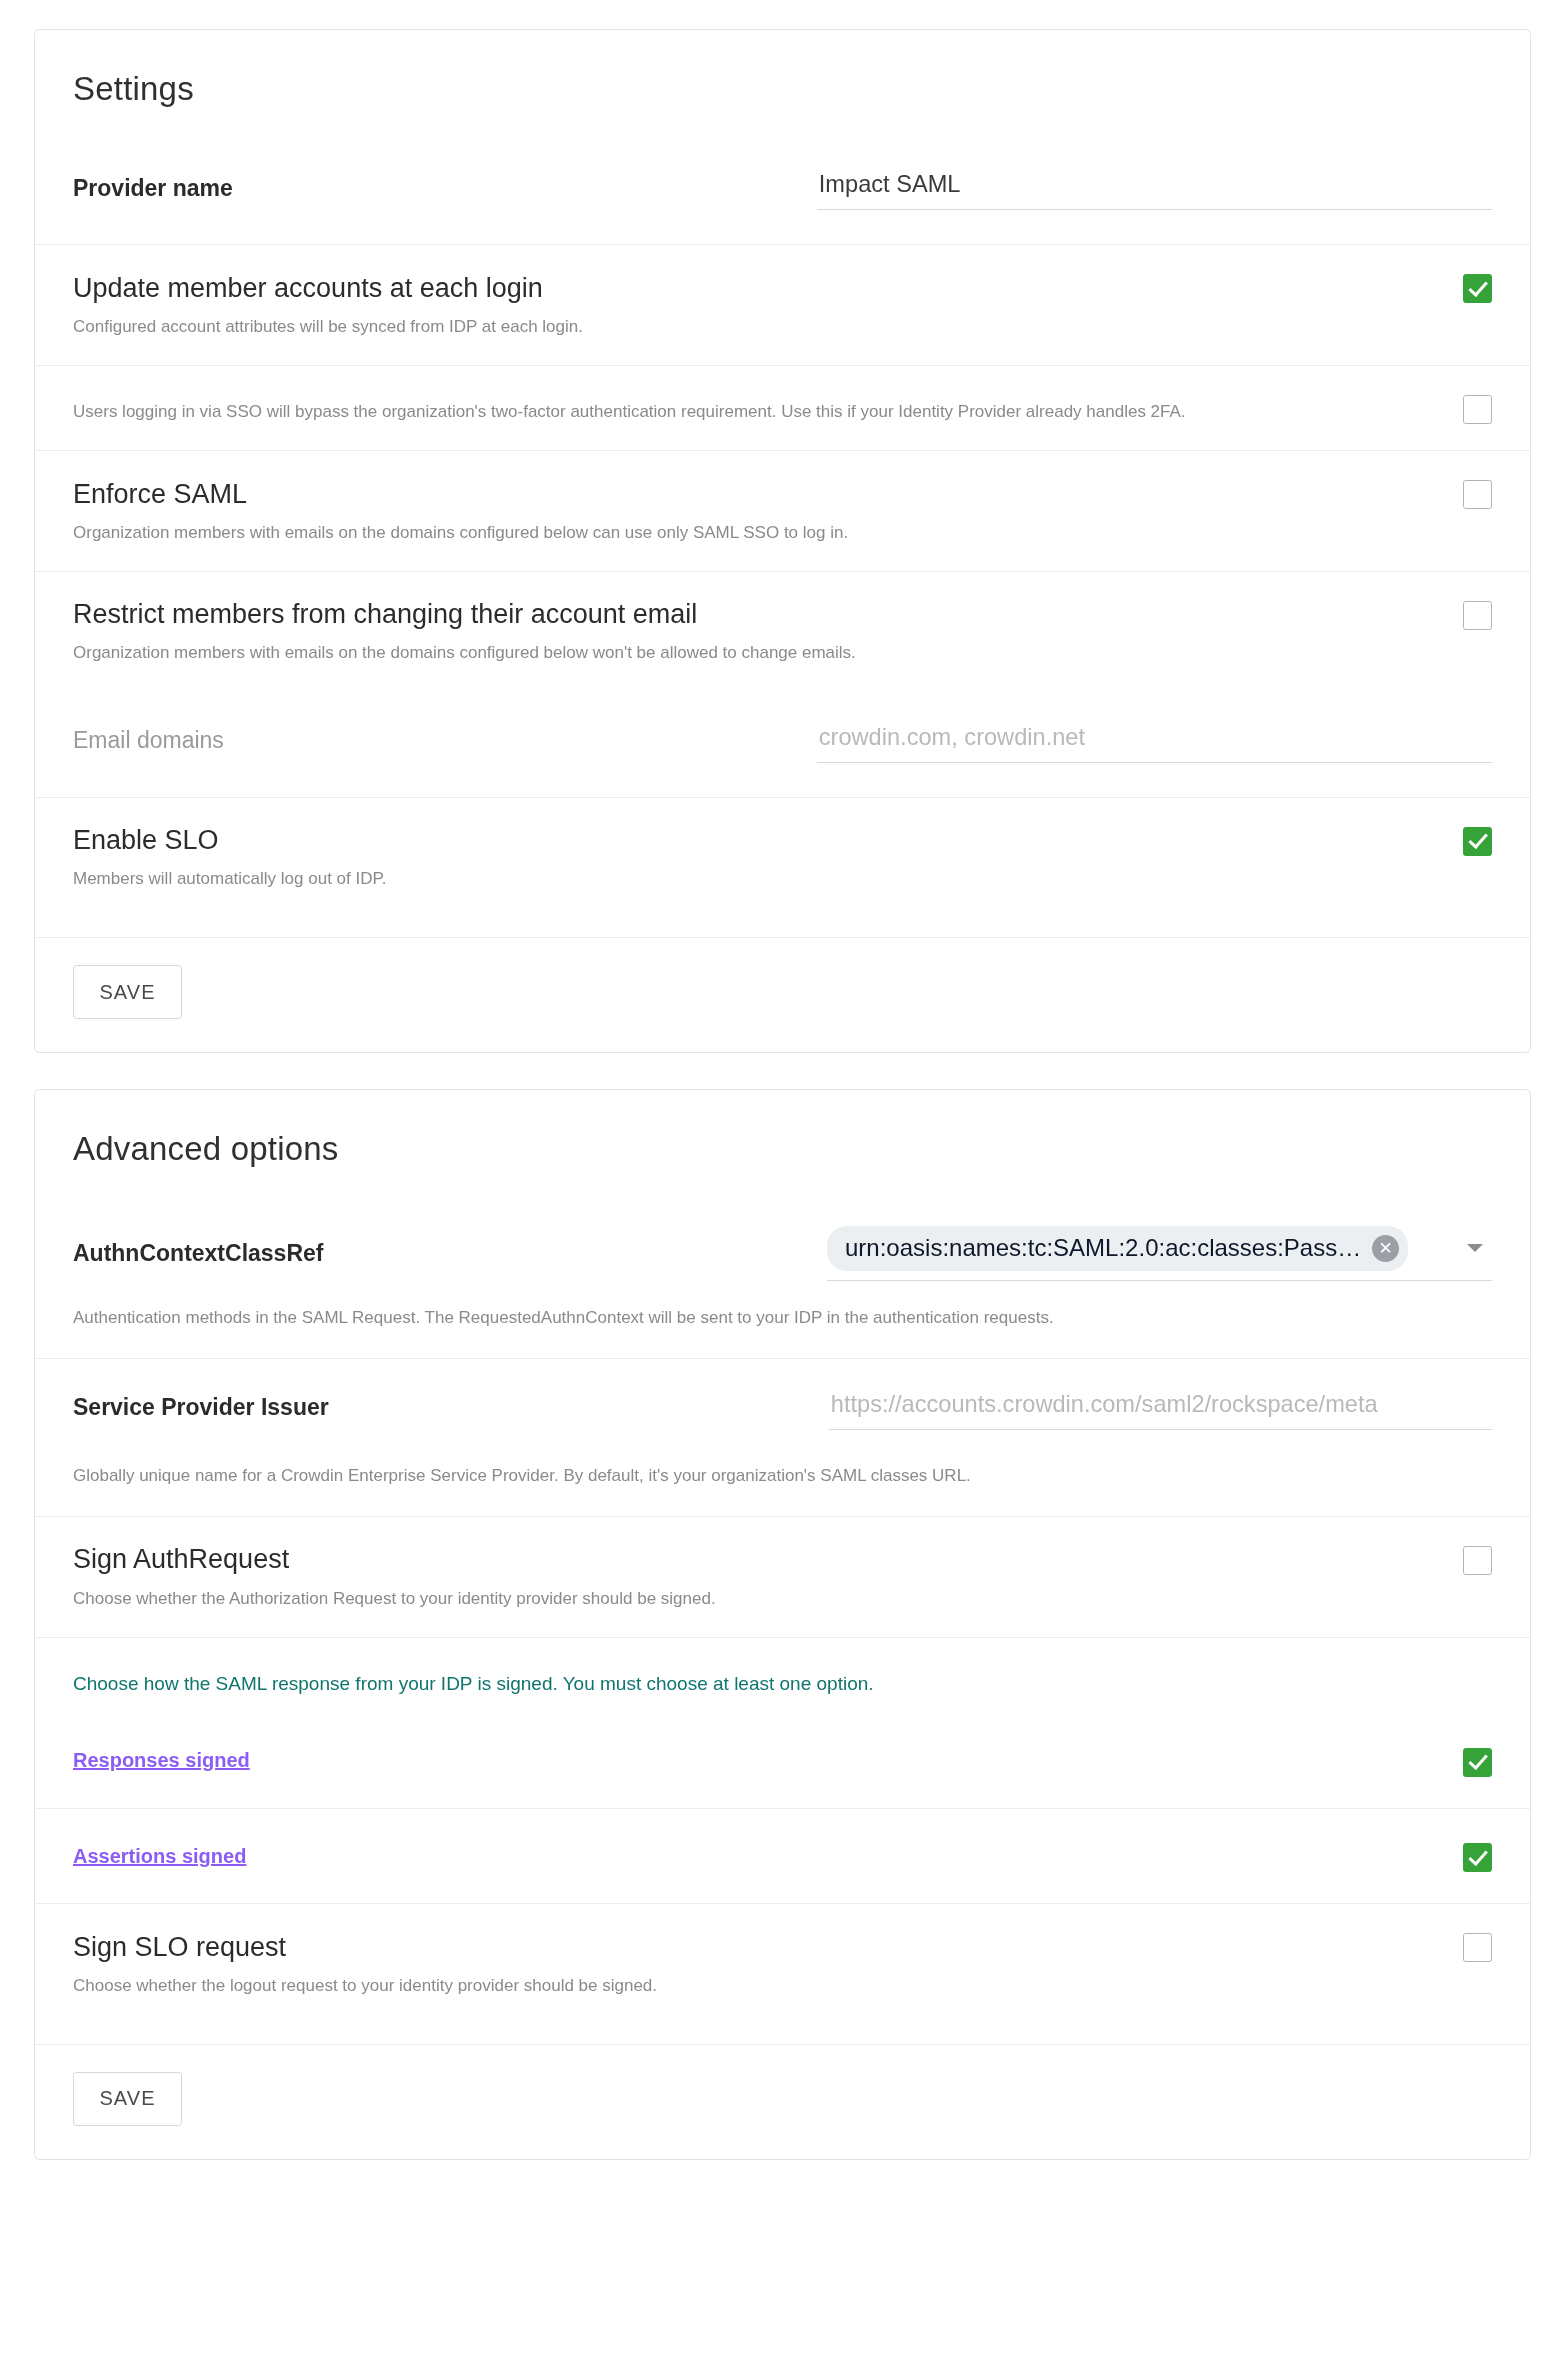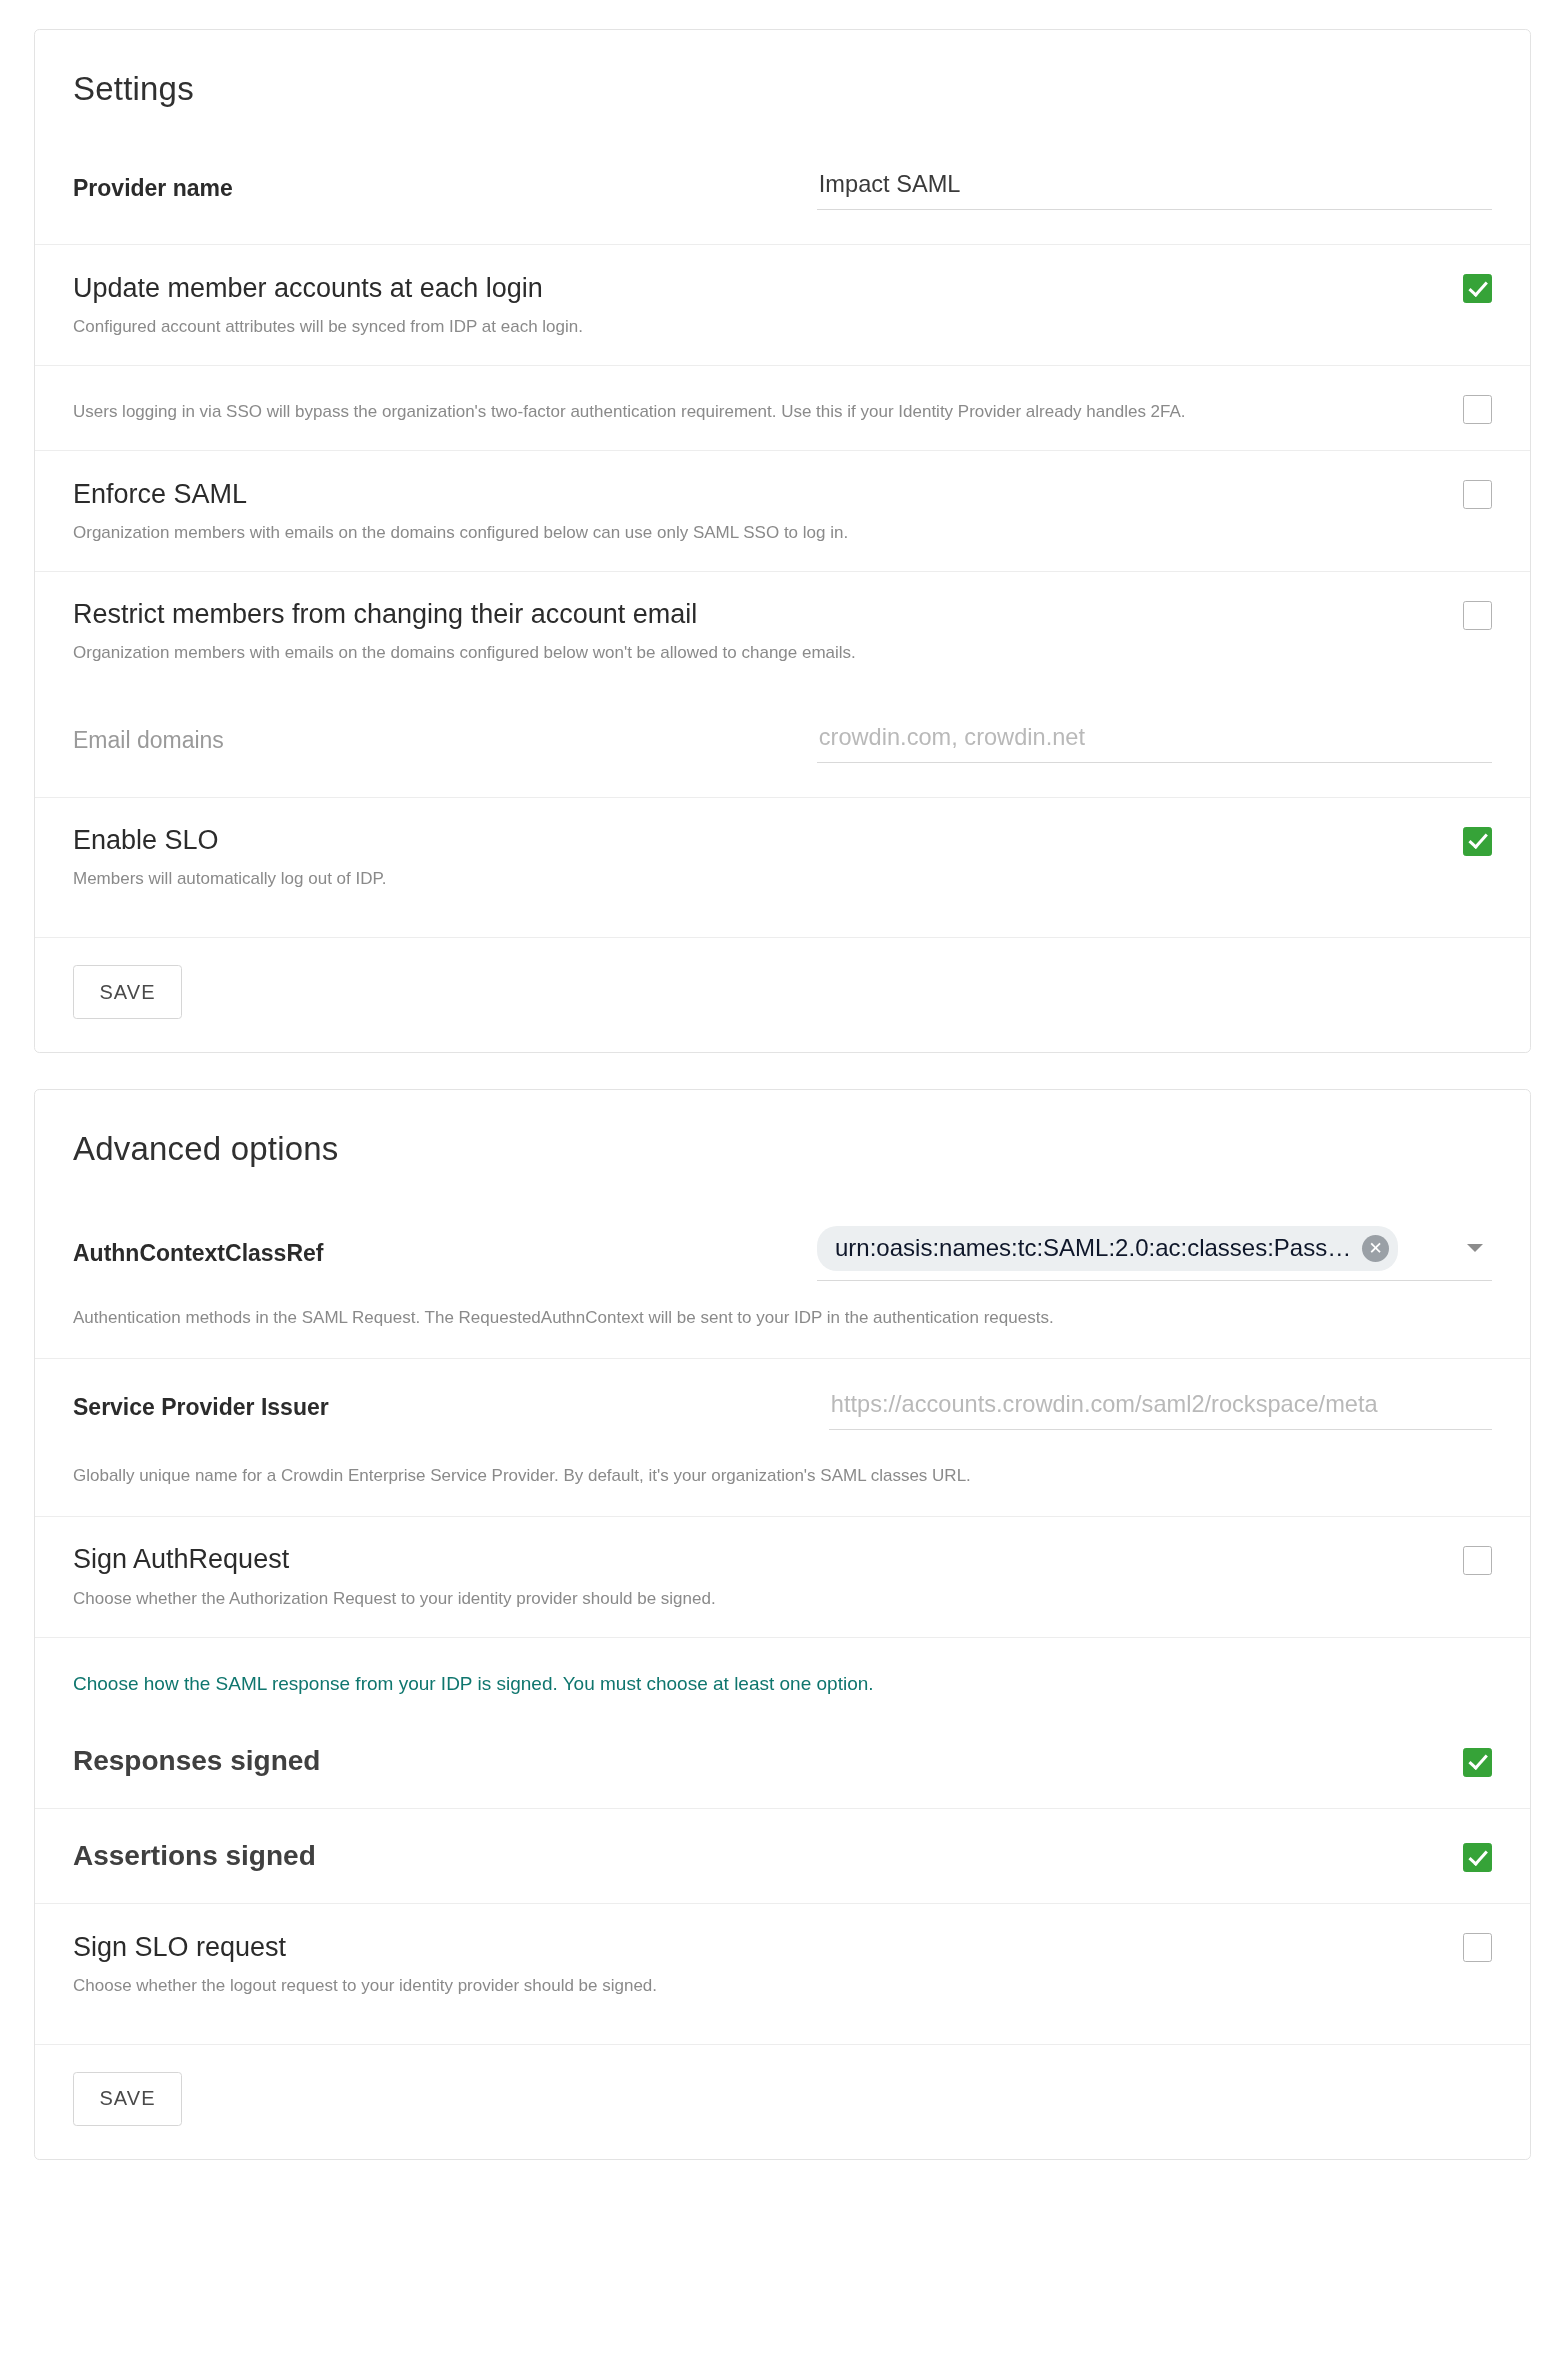--- a/index.html
+++ b/index.html
@@ -125,21 +125,21 @@
     border: 0.9px solid #d6d6d6;
     border-radius: 3.6px;
     padding: 14.5px 25.4px;
     cursor: pointer;
   }
   
   .select-row {
     display: flex;
     align-items: center;
     padding: 27px 38px 0 38px;
-    gap: 18px;
+    gap: 28px;
   }
   .select-ctl {
     flex: 1 1 auto;
     border-bottom: 0.9px solid #d9d9d9;
     display: flex;
     align-items: center;
     padding-bottom: 9px;
     gap: 9px;
     min-width: 0;
   }
@@ -186,23 +186,24 @@
     line-height: 1.45;
   }
   .plain-row {
     border-top: 0.9px solid #ededed;
     padding: 31px 38px 31px 38px;
     display: flex;
     align-items: center;
     justify-content: space-between;
   }
   .plain-label {
-    font-size: 28px;
+    font-size: 20px;
     font-weight: 700;
-    color: #404040;
+    color: #8b5cf6;
+    text-decoration: underline;
   }
   .intro-row {
     border-top: 0.9px solid #ededed;
     padding: 33px 38px 11px 38px;
   }
 </style>
 </head>
 <body>
 
 <div class="page">

